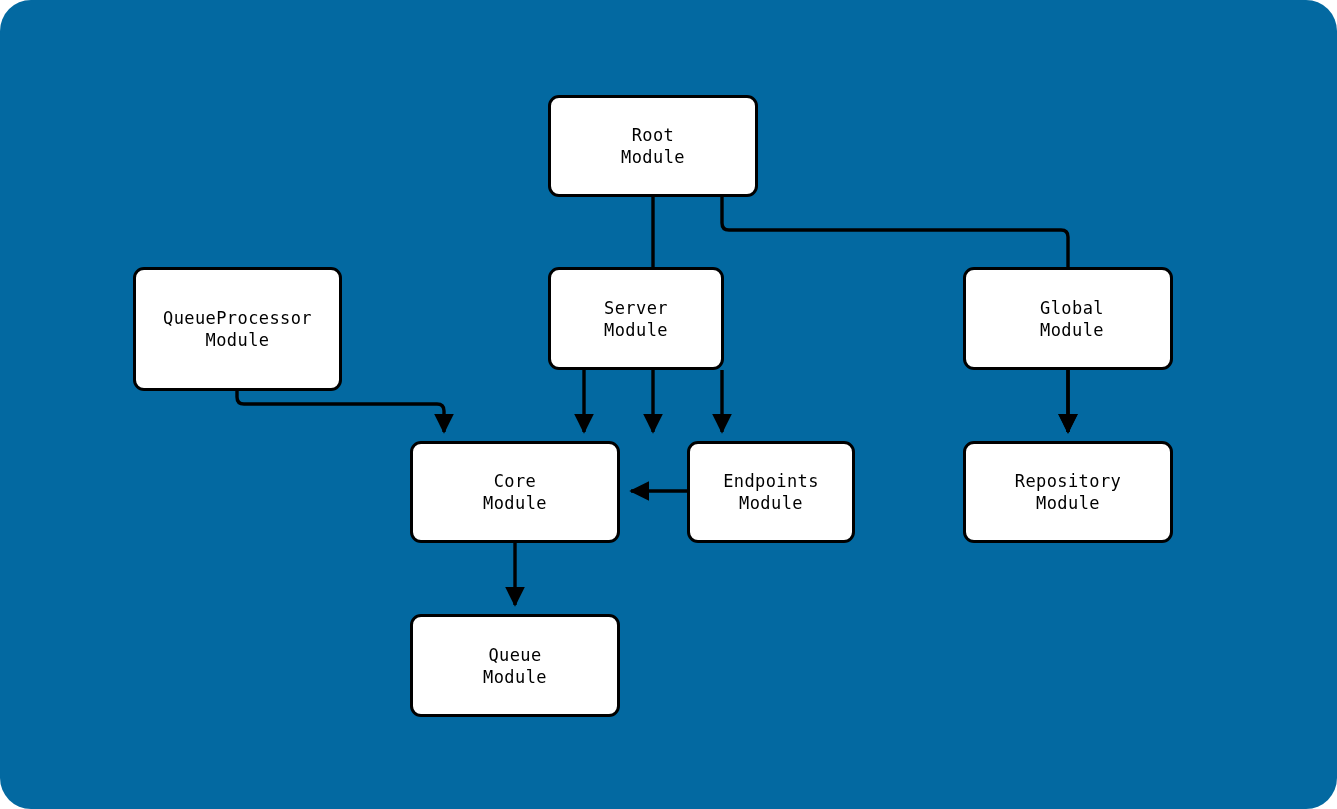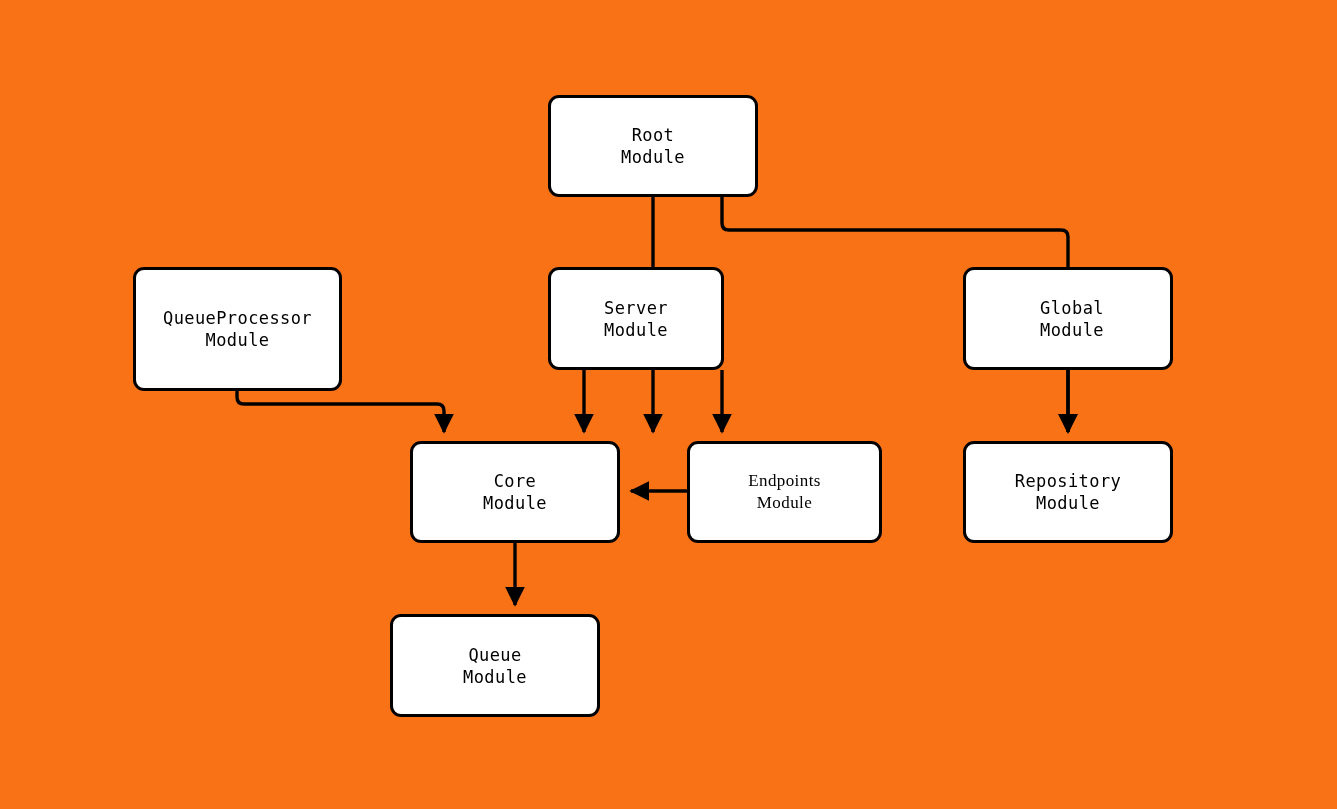--- a/index.html
+++ b/index.html
@@ -4,23 +4,24 @@
 <style>
   html, body {
     margin: 0;
     padding: 0;
     background: #ffffff;
   }
   #canvas {
     position: relative;
     width: 1337px;
     height: 809px;
-    background: #f97316;
+    background: #0369a1;
     overflow: hidden;
     font-family: "DejaVu Sans Mono", "Liberation Mono", monospace;
+    border-radius: 31px;
   }
   .node {
     position: absolute;
     box-sizing: border-box;
     border: 3px solid #000000;
     border-radius: 11px;
     background: #ffffff;
     display: flex;
     flex-direction: column;
     align-items: center;
@@ -90,28 +91,28 @@
   <div class="node" style="left: 963px; top: 267px; width: 210px; height: 103px; padding-left: 8px;">
     <span class="ln">Global</span>
     <span class="ln">Module</span>
   </div>
 
   <div class="node" style="left: 410px; top: 441px; width: 210px; height: 102px;">
     <span class="ln">Core</span>
     <span class="ln">Module</span>
   </div>
 
-  <div class="node" style="left: 687px; top: 441px; width: 195px; height: 102px; font-family: Liberation Serif, serif;">
+  <div class="node" style="left: 687px; top: 441px; width: 168px; height: 102px;">
     <span class="ln">Endpoints</span>
     <span class="ln">Module</span>
   </div>
 
   <div class="node" style="left: 963px; top: 441px; width: 210px; height: 102px;">
     <span class="ln">Repository</span>
     <span class="ln">Module</span>
   </div>
 
-  <div class="node" style="left: 390px; top: 614px; width: 210px; height: 103px;">
+  <div class="node" style="left: 410px; top: 614px; width: 210px; height: 103px;">
     <span class="ln">Queue</span>
     <span class="ln">Module</span>
   </div>
 
 </div>
 
 </body></html>

